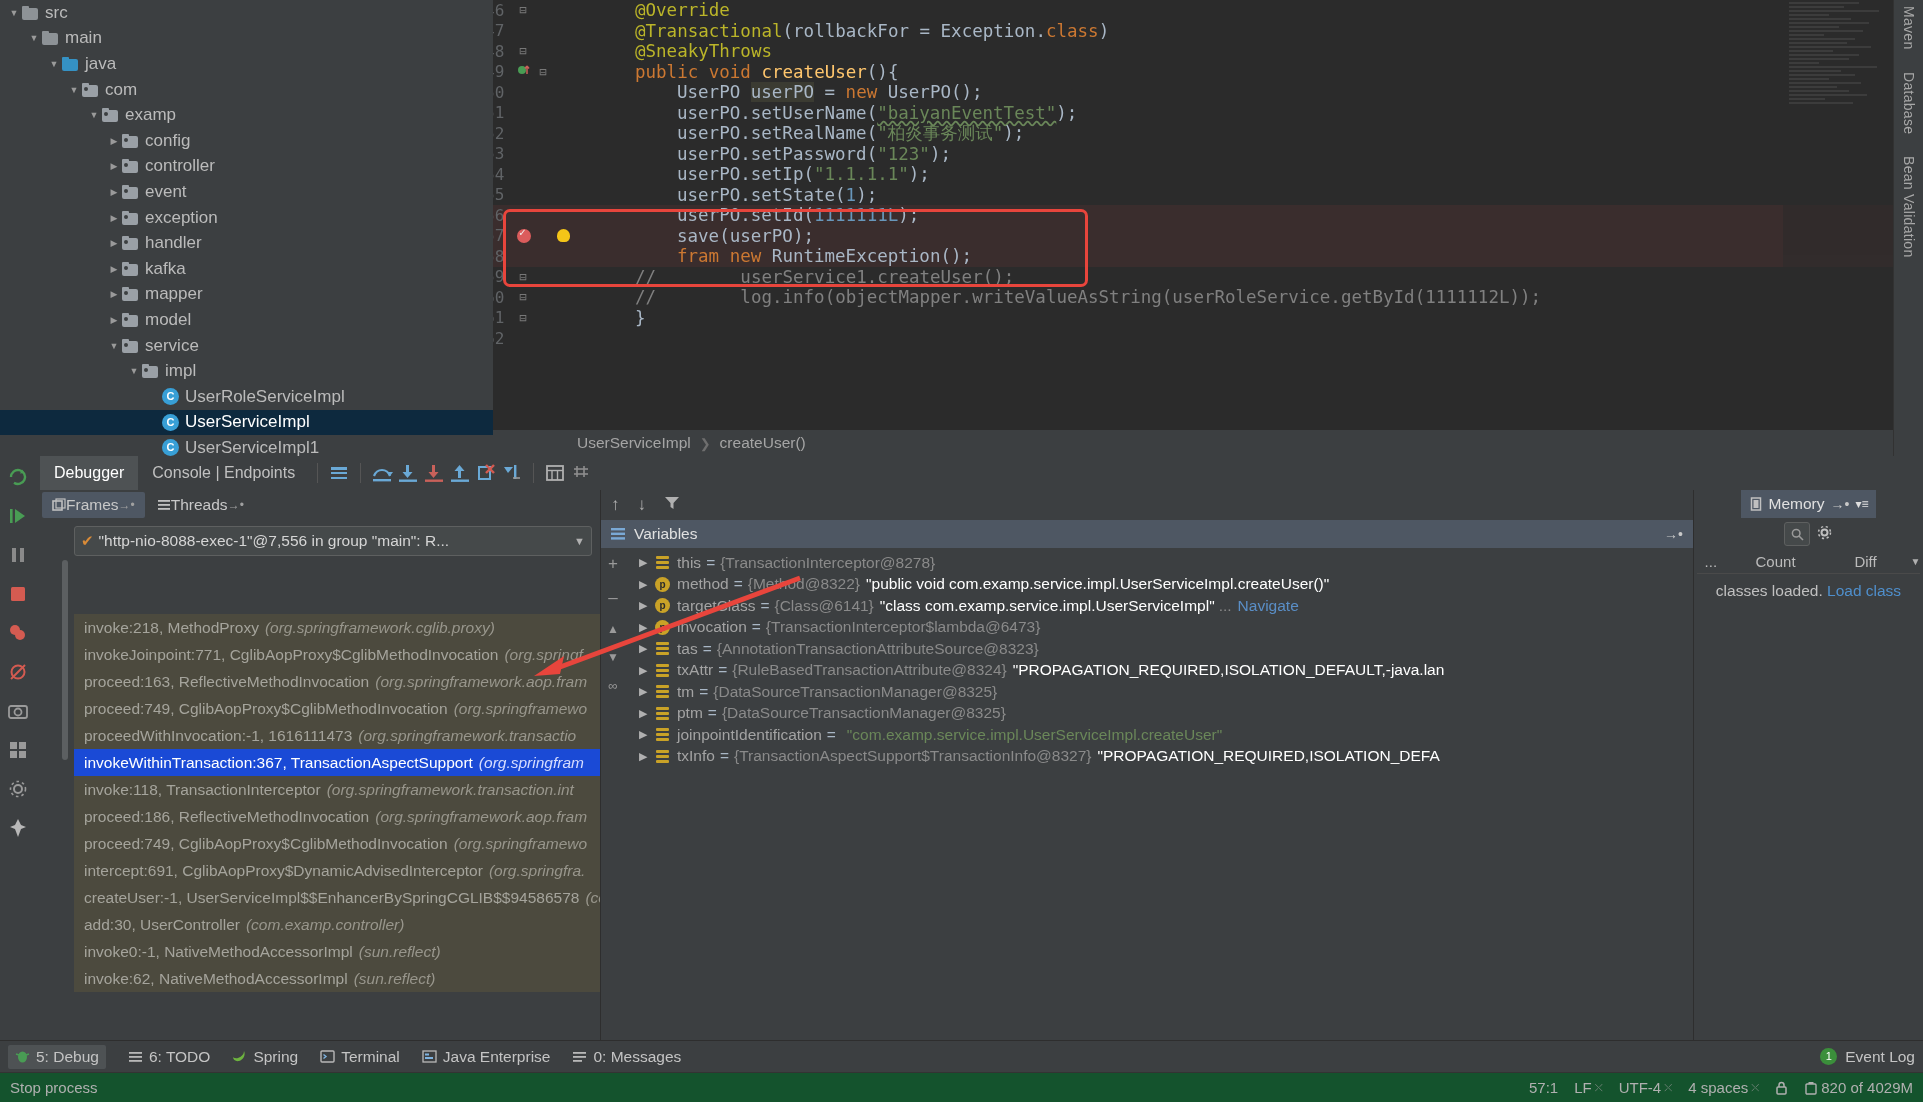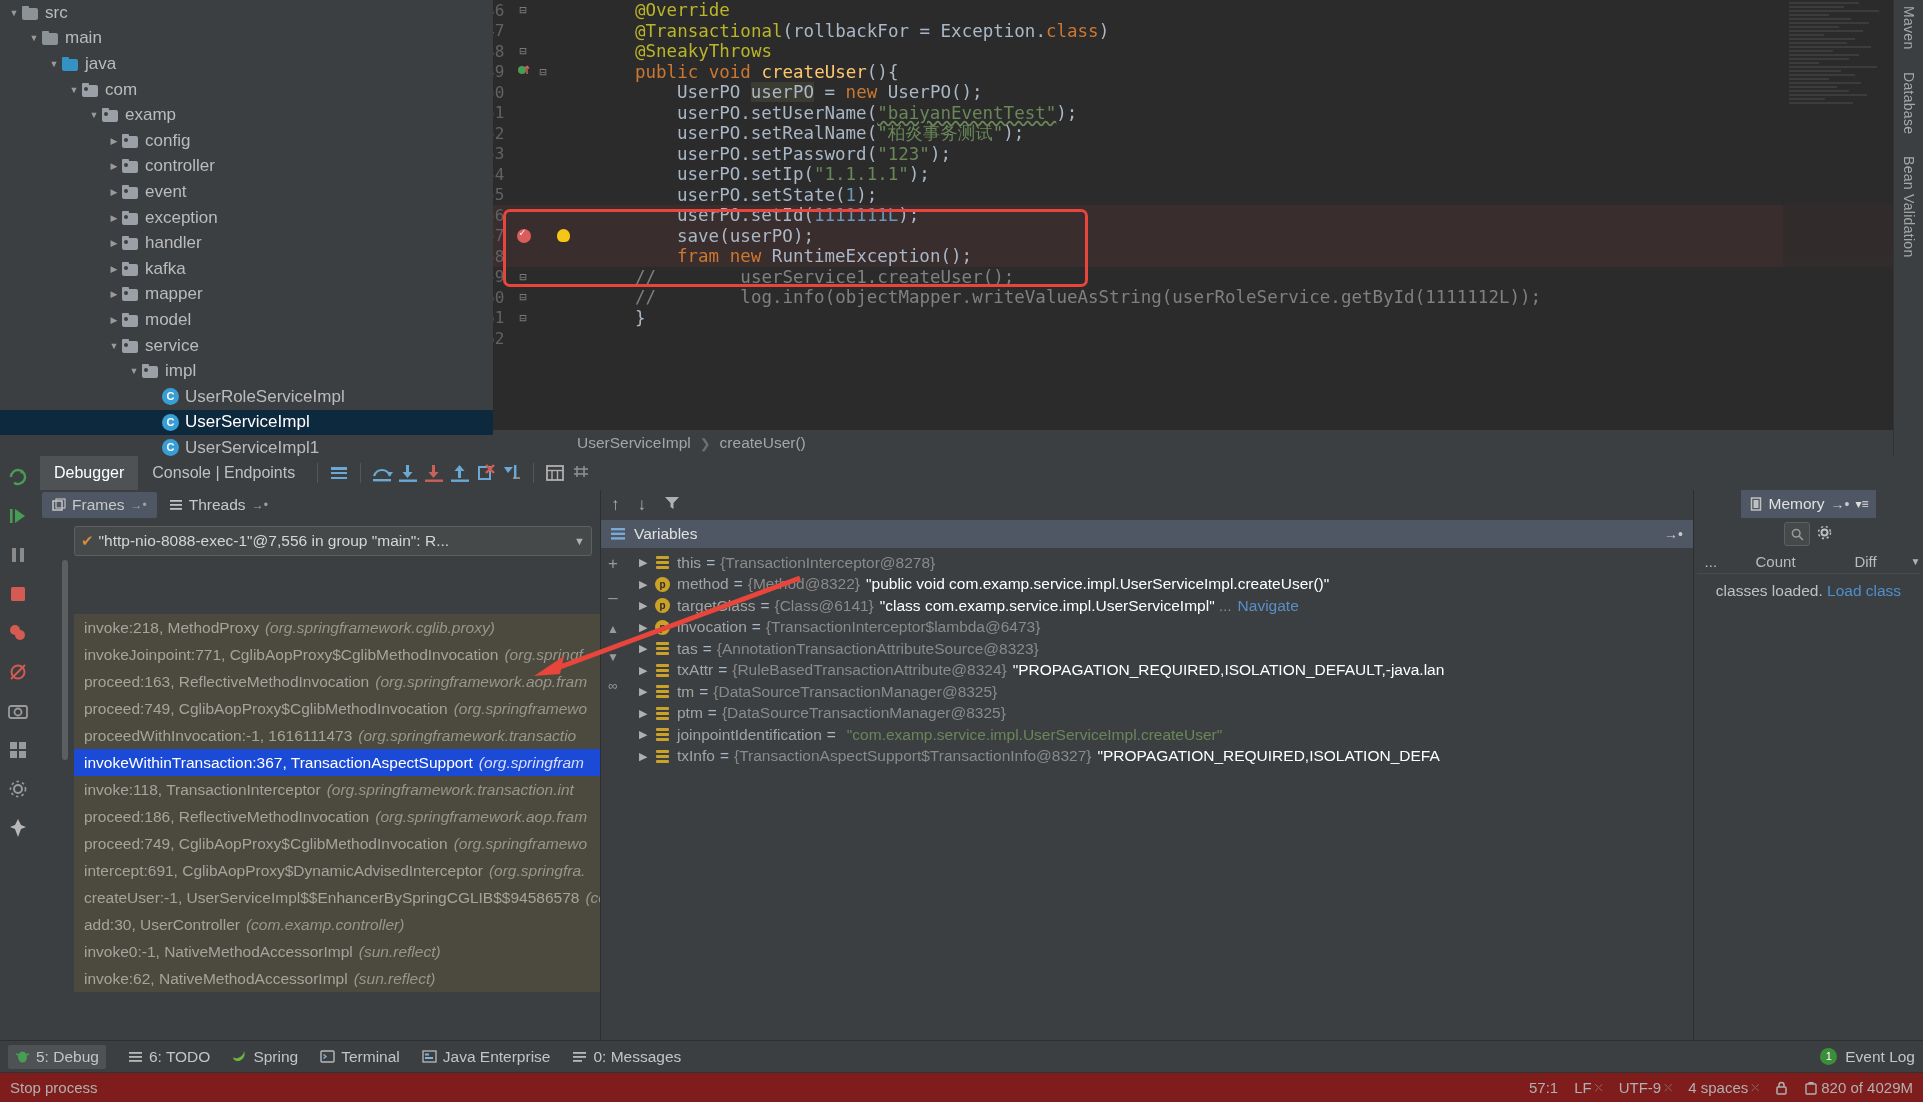--- a/index.html
+++ b/index.html
@@ -195,21 +195,21 @@
 
   .panes { flex: 1; display: flex; min-height: 0; }
 
   
   .frames-pane {
     width: 565px; flex: 0 0 565px; display: flex; flex-direction: column;
     background: #3c3f41; border-right: 1px solid #2e2e2e; min-height: 0;
   }
   .pane-tabs { height: 30px; display: flex; align-items: center; padding-left: 6px; gap: 2px; }
   .ptab {
-    display: flex; align-items: center; gap: 6px; height: 26px; padding: 3px 10px;
+    display: flex; align-items: center; height: 26px; padding: 3px 10px;
     font-size: 15.5px; color: #c8c8c8; border-radius: 2px;
   }
   .ptab.sel { background: #4e5763; }
   .ptab .arr { color: #a0a0a0; font-size: 12px; }
 
   .thread-select {
     margin: 6px 8px 4px 38px; height: 30px; display: flex; align-items: center;
     background: #45494a; border: 1px solid #5e6060; border-radius: 3px;
     padding: 0 6px; font-size: 15.5px; color: #d5d5d5; position: relative;
   }
@@ -308,21 +308,21 @@
     color: #c4c4c4;
   }
   .tool-item { display: flex; align-items: center; gap: 6px; white-space: nowrap; }
   .strip-right { margin-left: auto; display: flex; align-items: center; gap: 8px; }
   .event-badge {
     width: 17px; height: 17px; border-radius: 50%; background: #3b8f3b; color: #fff;
     font-size: 11px; line-height: 17px; text-align: center;
   }
 
   .status-bar {
-    height: 30px; background: #7f1d1d; display: flex; align-items: center;
+    height: 30px; background: #14532d; display: flex; align-items: center;
     padding: 0 10px; font-size: 15px; color: #b0b0b0; border-top: 1px solid #333;
   }
   .status-right { margin-left: auto; display: flex; align-items: flex-end; gap: 16px; }
   .sr-item { display: flex; align-items: center; gap: 3px; white-space: nowrap; }
   .caret-sm { font-size: 10px; color: #9a9a9a; }
 
   
   .red-arrow { position: absolute; pointer-events: none; }
   .ic-bars { width: 16px; height: 12px; display:flex; flex-direction:column; justify-content:space-between; }
   .ic-bars i { display:block; height:2.5px; background:#6aa9d6; }
@@ -1009,21 +1009,21 @@
     <span>Stop process</span>
     <span class="status-right">
       <span class="sr-item">
         <span>57:1</span>
       </span>
       <span class="sr-item">
         <span>LF</span>
         <span class="caret-sm">⤬</span>
       </span>
       <span class="sr-item">
-        <span>UTF-9</span>
+        <span>UTF-4</span>
         <span class="caret-sm">⤬</span>
       </span>
       <span class="sr-item">
         <span>4 spaces</span>
         <span class="caret-sm">⤬</span>
       </span>
       <span class="sr-item">
         <svg width="13" height="15" viewBox="0 0 13 15">
             <rect x="2" y="6" width="9" height="7" rx="1" fill="none" stroke="#b0b0b0" stroke-width="1.5"></rect>
             <path d="M4 6V4a2.5 2.5 0 0 1 5 0v2" fill="none" stroke="#b0b0b0" stroke-width="1.5"></path>

